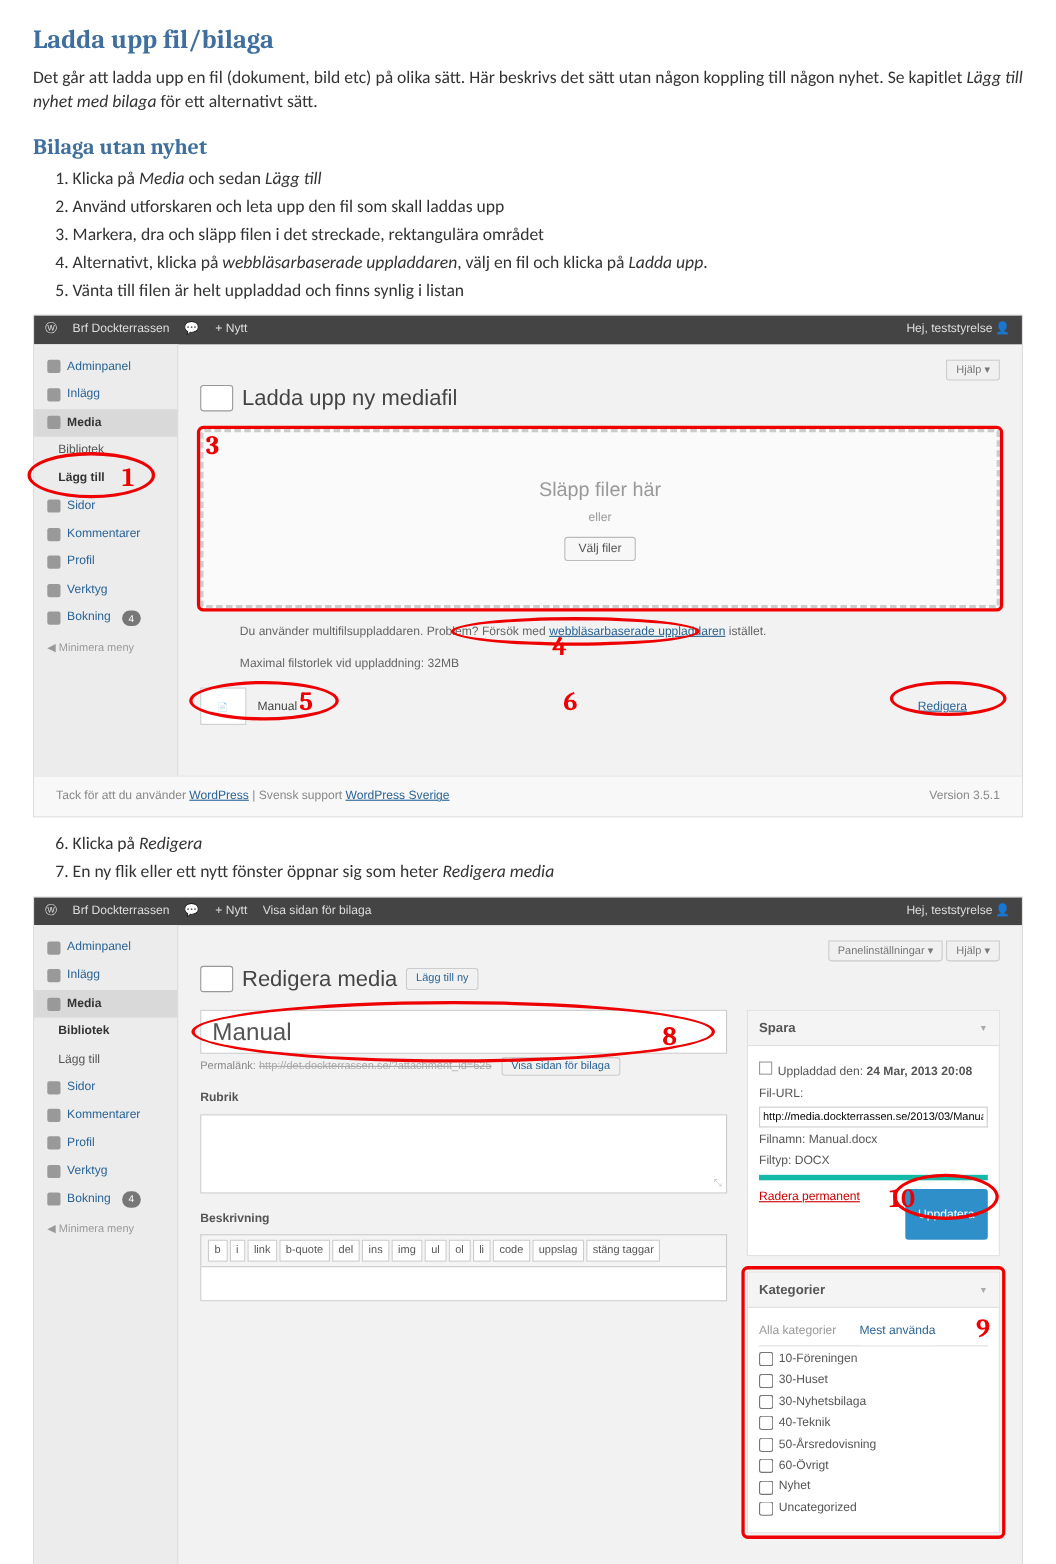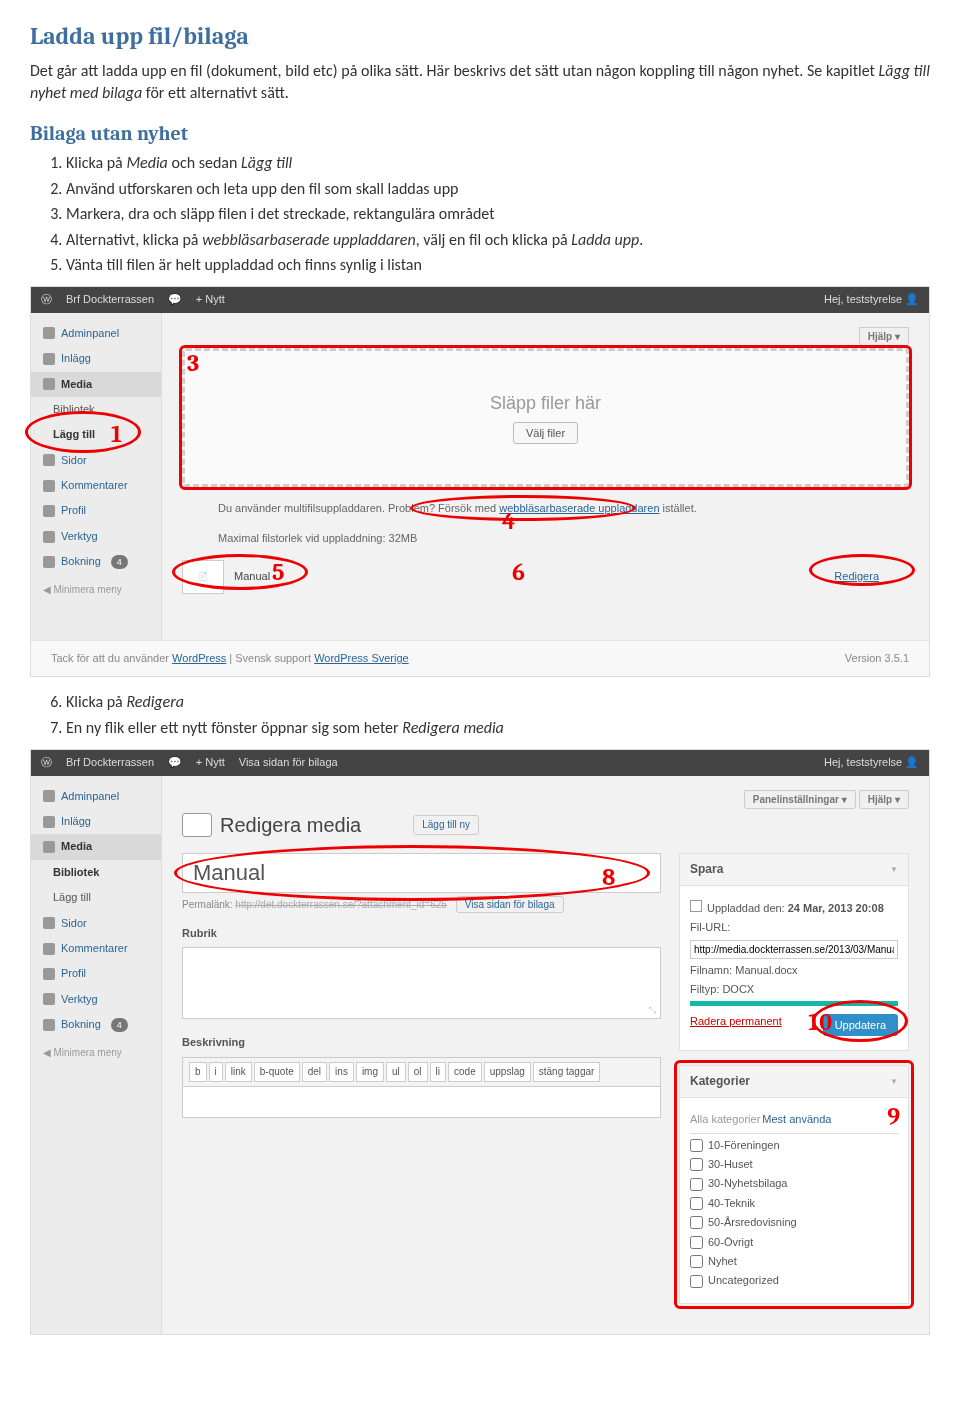--- a/index.html
+++ b/index.html
@@ -37,45 +37,45 @@
 .subtext a { color:#2a6496; }
 .filerow { display:flex; align-items:center; gap:10px; margin-top:14px; }
 .filethumb { width:40px; height:32px; background:#fff; border:1px solid #ccc; display:flex; align-items:center; justify-content:center; color:#888; font-size:8px; }
 .fileinfo { flex:1; display:flex; justify-content:space-between; align-items:center; }
 .filename { color:#444; }
 .editlink { color:#2a6496; margin-right:30px; }
 .wpfooter { background:#f8f8f8; border-top:1px solid #e5e5e5; padding:10px 20px; color:#888; font-size:11px; display:flex; justify-content:space-between; }
 .wpfooter a { color:#2a6496; }
 
 
-.btnsmall { background:#f1f1f1; border:1px solid #ccc; padding:2px 8px; border-radius:3px; color:#2a6496; font-size:10px; cursor:pointer;margin-left:44px; }
+.btnsmall { background:#f1f1f1; border:1px solid #ccc; padding:2px 8px; border-radius:3px; color:#2a6496; font-size:10px; cursor:pointer; }
 .titlefield { width:100%; font-size:22px; padding:6px 10px; border:1px solid #ccc; background:#fff; color:#555; box-sizing:border-box; }
 .permalink { font-size:10px; color:#888; margin:5px 0 14px 0; }
 .label { font-weight:bold; font-size:11px; color:#555; margin-bottom:6px; display:block; }
 .rubricbox { border:1px solid #ccc; background:#fff; height:70px; position:relative; margin-bottom:16px; }
 .rubricbox .corner { position:absolute; right:4px; bottom:2px; color:#bbb; font-size:9px; }
 .editorbar { background:#f4f4f4; border:1px solid #ccc; border-bottom:none; padding:4px 6px; display:flex; gap:2px; flex-wrap:wrap; }
 .editorbar span { border:1px solid #ccc; background:#fff; padding:2px 5px; font-size:10px; color:#555; }
 .editorcontent { border:1px solid #ccc; background:#fff; height:30px; }
 .rightcol { width:230px; margin-left:18px; }
 .metabox { background:#fff; border:1px solid #e0e0e0; margin-bottom:14px; }
 .metabox .mbhead { background:#f4f4f4; border-bottom:1px solid #e0e0e0; padding:7px 10px; font-weight:bold; font-size:12px; display:flex; justify-content:space-between; align-items:center; }
 .metabox .mbhead .tog { color:#aaa; font-size:8px; }
 .metabox .mbbody { padding:10px; font-size:11px; color:#555; }
 .metabox .mbbody div { margin:4px 0; }
 .cal { display:inline-block; width:10px; height:10px; border:1px solid #999; margin-right:5px; }
 .input { width:100%; border:1px solid #ccc; padding:3px; font-size:10px; box-sizing:border-box; }
 .delete { color:#cc0000; }
-.updatebtn { background:#2e8fc9; color:#fff; border:none; padding:5px 12px; border-radius:3px; font-size:11px; float:right; cursor:pointer; }
-.cattabs { display:flex; gap:2px; border-bottom:1px solid #ddd; font-size:11px; margin-bottom:6px; }
+.updatebtn { background:#2e8fc9; color:#fff; border:none; padding:17px 12px; border-radius:3px; font-size:11px; float:right; cursor:pointer; }
+.cattabs { display:flex; gap:21px; border-bottom:1px solid #ddd; font-size:11px; margin-bottom:6px; }
 .cattabs span { color:#999; padding-bottom:3px; }
 .cattabs span.sel { color:#2a6496; border-bottom:2px solid #fff; }
 .chkrow { display:flex; align-items:center; gap:5px; font-size:11px; color:#555; margin:3px 0; }
 .chkrow input { margin:0; }
-.screenopt { text-align:right; margin-bottom:4px;font-weight:bold; }
+.screenopt { text-align:right; margin-bottom:4px; }
 .screenopt span { background:#f0f0f0; border:1px solid #ccc; padding:3px 8px; font-size:10px; color:#777; border-radius:0 0 3px 3px; }
 
 
 .marker { position:absolute; color:#e00; font-weight:bold; font-size:24px; font-family:Cambria,serif; pointer-events:none; z-index:30; }
 .ring { position:absolute; border:3px solid #e00; border-radius:50%/50%; pointer-events:none; z-index:20; background:transparent; }
 .rect { position:absolute; border:3px solid #e00; border-radius:6px; pointer-events:none; z-index:20; }
 .relwrap { position:relative; }
 .clr { clear:both; }
 .mtop { margin-top:12px; }
 .flexrow { display:flex; }
@@ -144,23 +144,28 @@
           <span>Bokning</span>
           <span class="badge">4</span>
         </div>
       <div class="minimize">◀ <span>Minimera meny</span></div>
 
       <div class="ring" style="left:-6px; top:98px; width:110px; height:36px;"></div>
       <div class="marker" style="left:80px; top:105px;">1</div>
     </div>
     <div class="main relwrap">
       <div class="screenopt"><span>Hjälp ▾</span></div>
+      <div class="pagetitle">
+        <span class="micon"></span>
+        <span>Ladda upp ny mediafil</span>
+      </div>
 
       <div class="uploadzone relwrap">
         <div class="bigtext">Släpp filer här</div>
+        <div class="or">eller</div>
         <button>Välj filer</button>
         <div class="rect" style="left:-6px; top:-6px; right:-6px; bottom:-6px;"></div>
         <div class="marker" style="left:2px; top:-4px;">3</div>
       </div>
 
       <div class="subtext relwrap">
         <span>
           <span>Du använder multifilsuppladdaren. Problem? Försök med </span><a href="#">webbläsarbaserade uppladdaren</a><span> istället.</span>
         </span>
         <div class="ring" style="left:228px; top:-6px; width:220px; height:20px;"></div>

